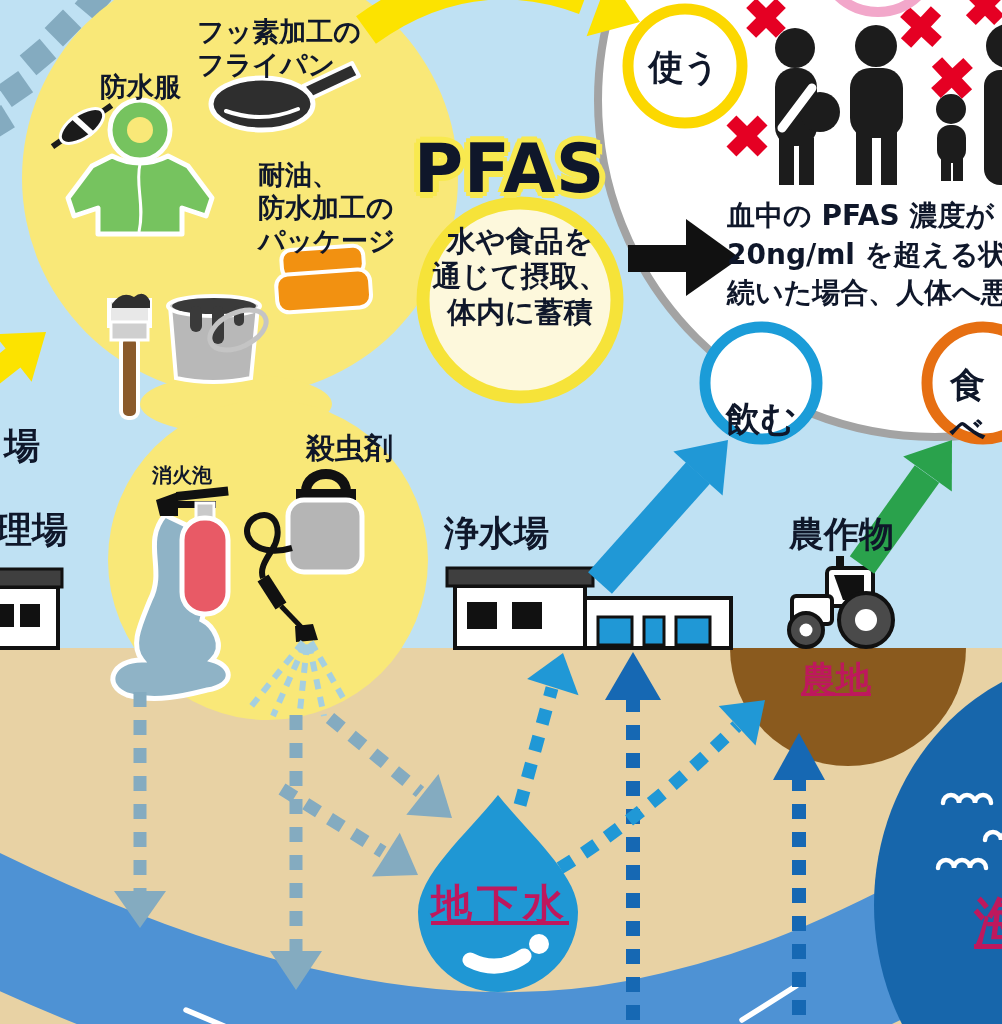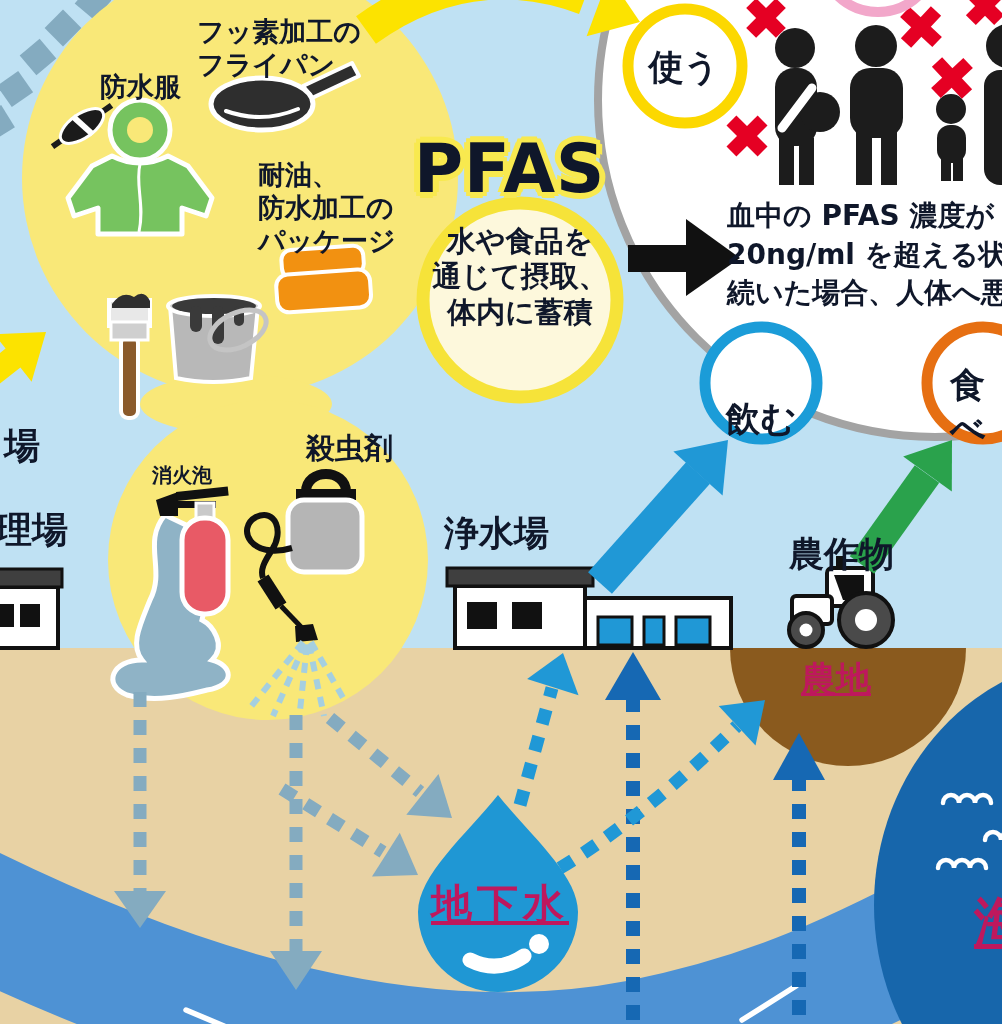--- a/index.html
+++ b/index.html
@@ -280,21 +280,21 @@
 
 <div class="lbl center" style="left:635px;top:46px;width:98px;font-size:35px;">使う</div>
 <div class="lbl center" style="left:711px;top:364px;width:100px;font-size:35px;margin-top:34px;">飲む</div>
 <div class="lbl" style="left:950px;top:364px;font-size:35px;">食べ</div>
 
 <div class="lbl" style="left:727px;top:197px;width:300px;font-size:28px;line-height:1.38;">血中の PFAS 濃度が
 20ng/ml を超える状
 続いた場合、人体へ悪</div>
 
 <div class="lbl" style="left:444px;top:512px;font-size:35px;">浄水場</div>
-<div class="lbl" style="left:789px;top:513px;font-size:35px;margin-top:20px;">農作物</div>
+<div class="lbl" style="left:789px;top:513px;font-size:35px;">農作物</div>
 <div class="lbl white" style="left:801px;top:658px;font-size:35px;">農地</div>
 <div class="lbl white center" style="left:418px;top:879px;width:164px;font-size:41px;letter-spacing:5px;">地下水</div>
 <div class="lbl white" style="left:974px;top:890px;font-size:54px;">海</div>
 
 <div class="lbl" style="left:4px;top:424px;font-size:36px;">場</div>
 <div class="lbl" style="left:-4px;top:508px;font-size:36px;">理場</div>
 
 </div>
 
 </body></html>

